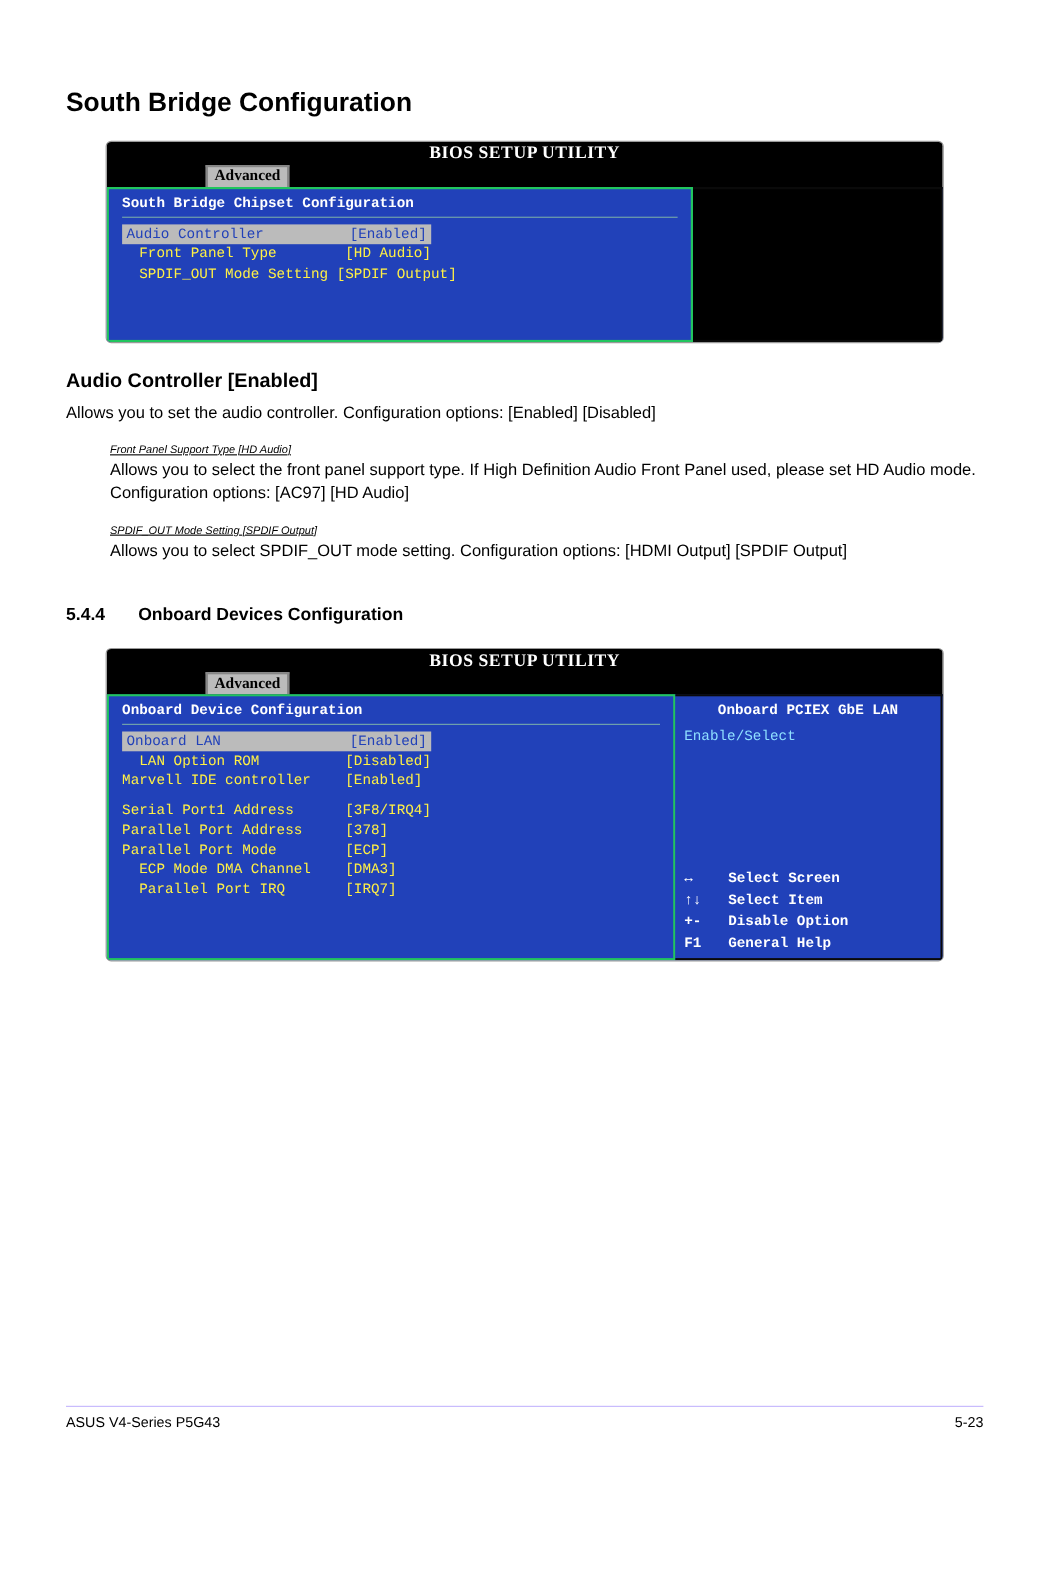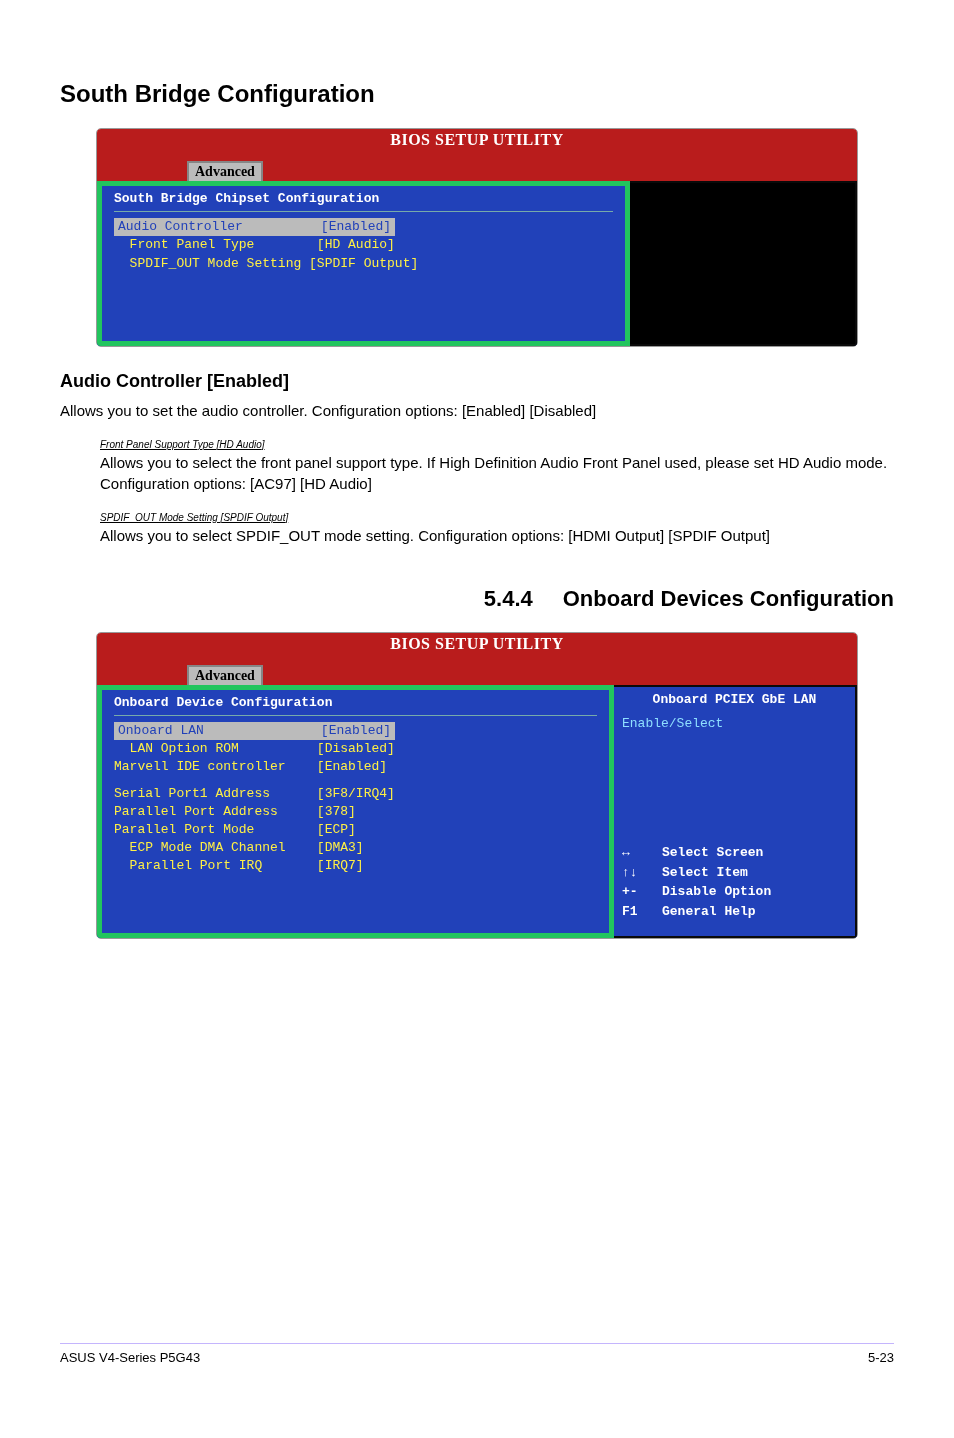--- a/index.html
+++ b/index.html
@@ -34,41 +34,40 @@
   .ital-under {
     font-style: italic;
     text-decoration: underline;
     font-size: 10px;
     margin-bottom: 2px;
   }
   .section-num-row {
     display: flex;
     gap: 30px;
     align-items: baseline;
-    font-size: 22px;
+    font-size: 16px;
     font-weight: bold;
     margin-top: 40px;
     margin-bottom: 20px;
-    justify-content: flex-end;
   }
   .bios-window {
     border: 1px solid #999;
     width: 760px;
     margin: 8px auto 30px auto;
     border-radius: 5px;
     overflow: hidden;
     font-family: "Courier New", monospace;
     position: relative;
   }
   .bios-titlebar {
-    background: #b91c1c;
+    background: #000000;
     color: #fff;
     padding: 0;
     position: relative;
-    height: 52px;
+    height: 41px;
   }
   .bios-title {
     font-family: "Times New Roman", serif;
     font-weight: bold;
     font-size: 16px;
     text-align: center;
     padding-top: 2px;
     letter-spacing: 0.5px;
   }
   .bios-tab {
@@ -83,23 +82,23 @@
     font-weight: bold;
     font-size: 14px;
     color: #000;
   }
   .bios-body {
     display: flex;
     background: #2141b9;
   }
   .bios-main {
     flex: 1;
-    border: 5px solid #22c55e;
+    border: 2px solid #22c55e;
     background: #2141b9;
-    padding: 4px 12px 28px 12px;
+    padding: 4px 12px 10px 12px;
     color: #8fdfff;
     line-height: 1.4;
     font-size: 13px;
   }
   .bios-side {
     width: 225px;
     border: 2px solid #0a0a0a;
     background: #2141b9;
     border-left: none;
     padding: 4px 8px;

